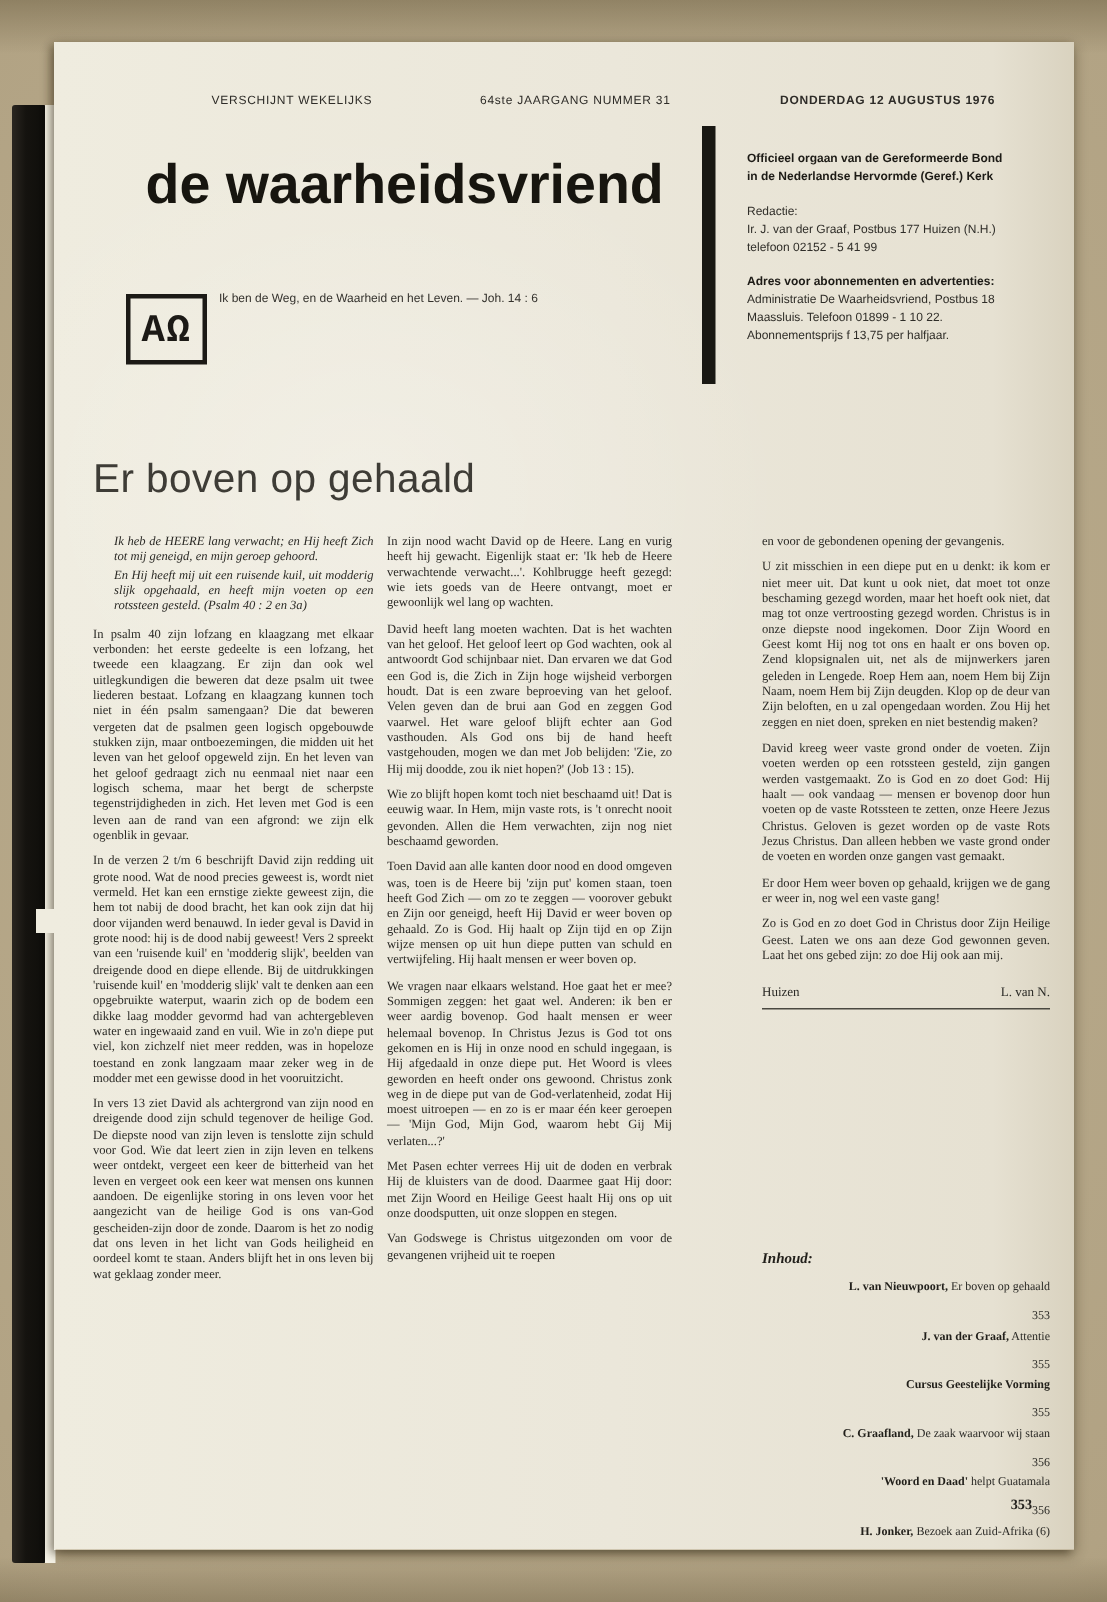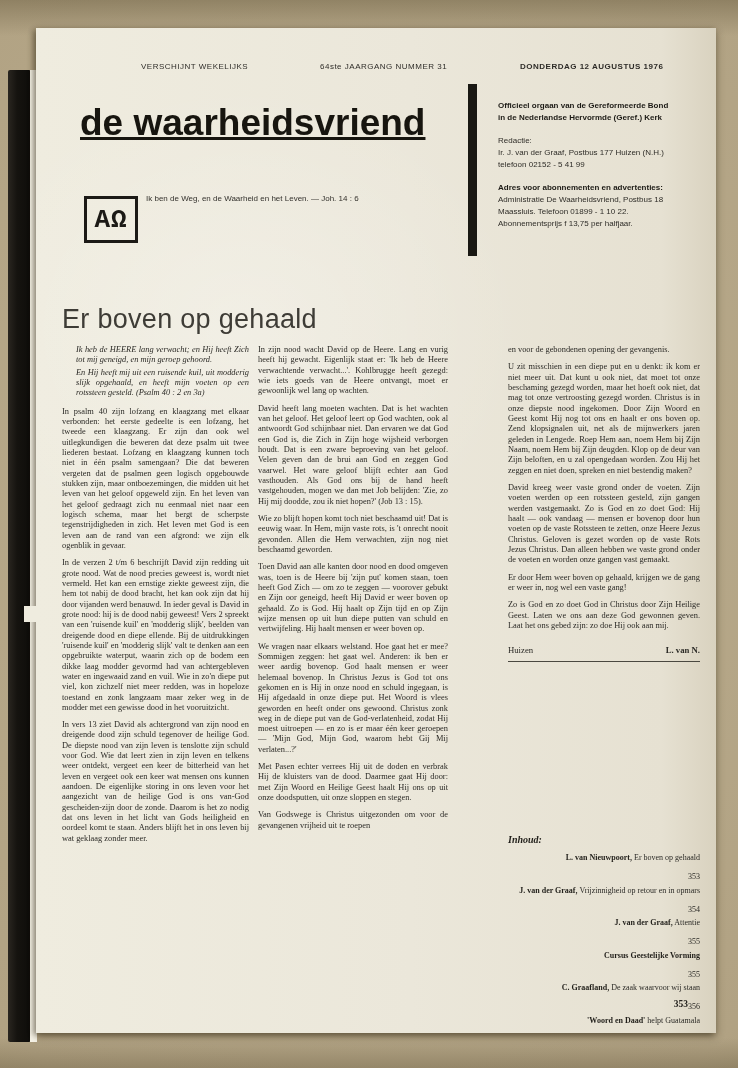--- a/index.html
+++ b/index.html
@@ -37,56 +37,56 @@
     box-shadow: 0 3px 8px rgba(40,30,10,.45), -3px 2px 5px rgba(40,30,10,.3);
     overflow:hidden;
   }
   
   .header-line span { position:absolute; top:34px; font-size:8px; letter-spacing:.5px; color:#2e2c28; white-space:nowrap; }
   .hdr-left   { left:105px; }
   .hdr-center { left:284px; }
   .hdr-right  { left:484px; font-weight:bold; color:#211f1a; }
   
   .masthead {
-    position:absolute; left:44px; top:74px;
+    position:absolute; left:61px; top:74px;
     font-size:37px; font-weight:bold; color:#17150f;
-    letter-spacing:0; white-space:nowrap;text-decoration:underline;
+    letter-spacing:0; white-space:nowrap;
   }
   .motto { position:absolute; left:110px; top:166px; font-size:8px; color:#33312c; white-space:nowrap; }
   .logo {
     position:absolute; left:48px; top:168px; width:54px; height:47px;
     border:3px solid #1c1a16; color:#1c1a16;
     display:flex; align-items:center; justify-content:center;
     font-family:Liberation Mono, monospace; font-weight:bold; font-size:26px; letter-spacing:1px;
   }
   .vbar { position:absolute; left:432px; top:56px; width:9px; height:172px; background:#191813; }
   
   .colophon { position:absolute; left:462px; top:72px; width:214px; font-size:8px; line-height:1.5; color:#2f2d28; }
   .colophon .organ { font-weight:bold; color:#1d1b16; margin-bottom:11px; }
   .colophon .block { margin-bottom:11px; }
   .colophon .bold  { font-weight:bold; color:#1d1b16; }
   
   .article-title {
     position:absolute; left:26px; top:276px;
     font-size:27px; font-weight:400; letter-spacing:.3px; color:#3e3c36; white-space:nowrap;
   }
   .col {
-    position:absolute; top:317px;
+    position:absolute; top:328px;
     font-family:"Liberation Serif", serif;
     font-size:8.4px; line-height:1.23; text-align:justify;
     color:#2b2a26; hyphens:auto; -webkit-hyphens:auto;
   }
   .col1 { left:26px;  width:187px; }
   .col2 { left:222px; width:190px; }
   .col3 { left:472px; width:192px; }
   .para { margin-bottom:7px; }
   .quote { font-style:italic; padding-left:14px; margin-bottom:8px; }
   .qp { margin-bottom:2px; }
   .signature { display:flex; justify-content:space-between; margin-top:14px; font-size:8.7px;gap:36px; }
-  .signature .name { font-weight:bold; }
+  .signature .name { font-weight:normal; }
   .sig-rule { border-top:1px solid #4a4840; margin-top:5px; }
   
   .toc { position:absolute; left:472px; top:806px; width:192px; font-family:"Liberation Serif", serif; font-size:8px; color:#2b2a26; }
   .toc-heading { font-weight:bold; font-style:italic; font-size:10px; margin-bottom:8px; color:#211f1a; }
   .toc-row { display:flex; align-items:flex-end; margin-bottom:4.5px;flex-direction:column; }
   .toc-text { flex:0 1 auto; }
   .toc-text b { font-weight:bold; color:#211f1a; }
   .toc-dots { flex:1 0 8px; border-bottom:1px dotted #55524a; margin:0 3px 2px 3px; }
   .toc-page { flex:0 0 auto; }
   .pagenum {
@@ -187,25 +187,20 @@
     <div class="toc">
       <div class="toc-heading">Inhoud:</div>
       <div>
 
           <div class="toc-row">
             <span class="toc-text"><b>L. van Nieuwpoort,</b><span> Er boven op gehaald</span></span>
             <span class="toc-dots"></span>
             <span class="toc-page">353</span>
           </div>
 
-          <div class="toc-row">
-            <span class="toc-text"><b>J. van der Graaf,</b><span> Vrijzinnigheid op retour en in opmars</span></span>
-            <span class="toc-dots"></span>
-            <span class="toc-page">354</span>
-          </div>
 
           <div class="toc-row">
             <span class="toc-text"><b>J. van der Graaf,</b><span> Attentie</span></span>
             <span class="toc-dots"></span>
             <span class="toc-page">355</span>
           </div>
 
           <div class="toc-row">
             <span class="toc-text"><b>Cursus Geestelijke Vorming</b><span></span></span>
             <span class="toc-dots"></span>

